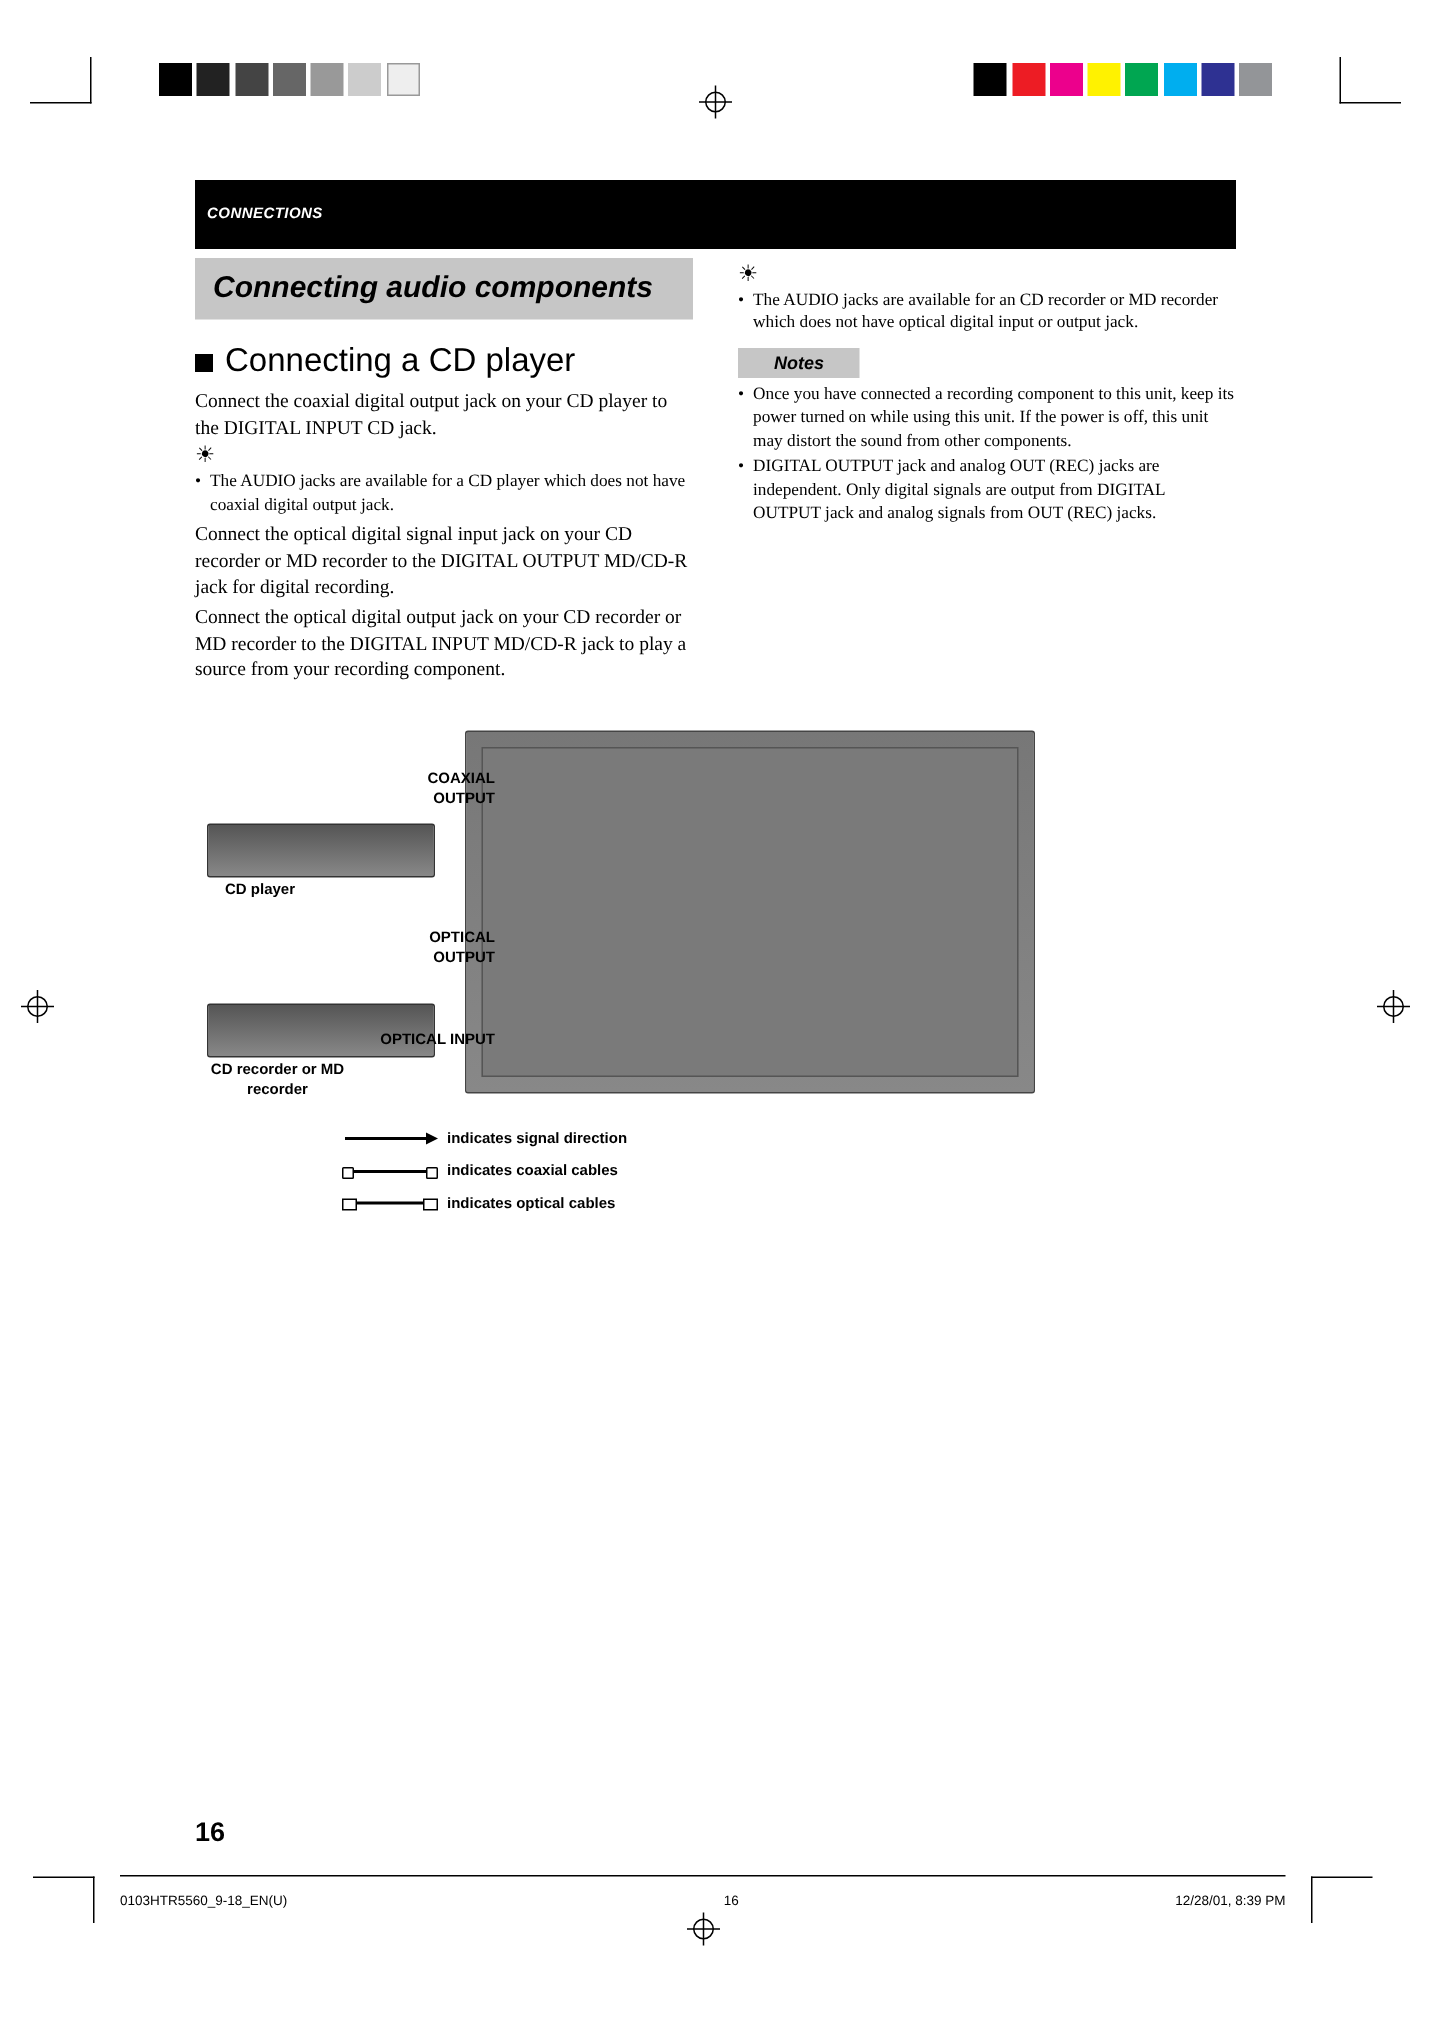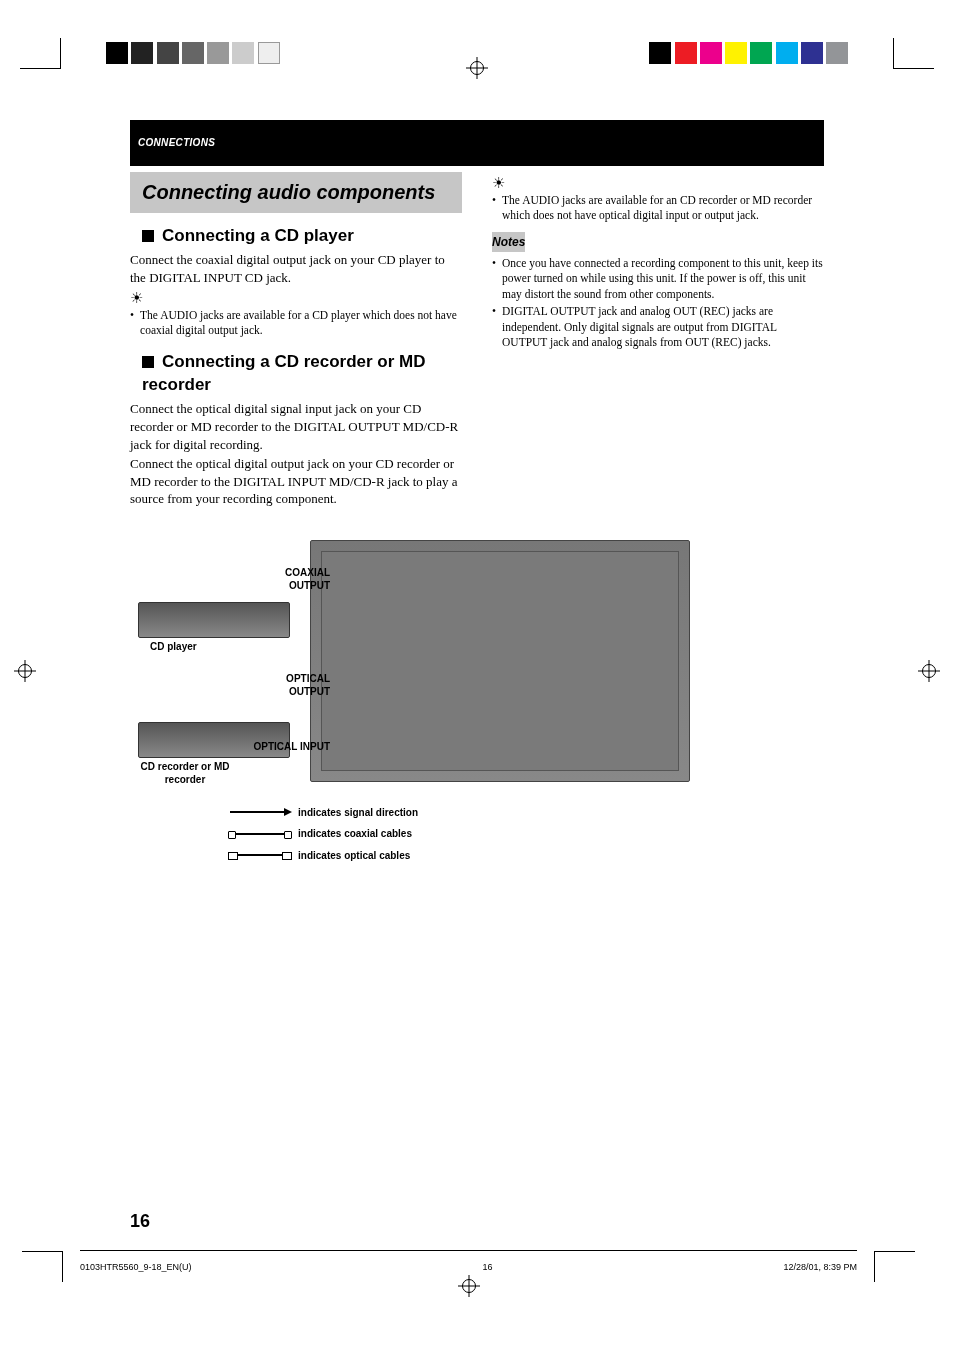--- a/index.html
+++ b/index.html
@@ -19,27 +19,27 @@
 .cross-mark::after{top:50%;left:0;height:1px;width:100%;transform:translateY(-50%)}
 .cross-mark .ring{position:absolute;left:50%;top:50%;width:12px;height:12px;border:1px solid #000;border-radius:50%;transform:translate(-50%,-50%)}
 .side-mark-left{position:absolute;left:14px;top:660px}
 .side-mark-right{position:absolute;right:14px;top:660px}
 
 .content{position:absolute;left:130px;right:130px;top:120px}
 .header-bar{background:#000;color:#fff;font-family:Helvetica,Arial,sans-serif;font-style:italic;font-weight:bold;font-size:10px;padding:16px 8px;letter-spacing:.3px}
 .cols{display:flex;gap:30px;margin-top:6px}
 .col{flex:1;min-width:0}
 .title-band{background:#c6c6c6;color:#000;font-family:Helvetica,Arial,sans-serif;font-style:italic;font-weight:bold;font-size:20px;padding:7px 12px}
-.h2{font-family:Helvetica,Arial,sans-serif;font-weight:bold;font-size:17px;margin:12px 0 4px 12px}
+.h2{font-family:Helvetica,Arial,sans-serif;font-weight:normal;font-size:22px;margin:12px 0 4px 0}
 .h2 .sq{display:inline-block;width:12px;height:12px;background:#000;vertical-align:baseline;margin-right:8px;position:relative;top:1px}
 .body{font-size:13px;margin:2px 0}
 .tip-icon{font-size:15px;line-height:1;margin:4px 0 2px 0}
 .bullet{display:flex;gap:6px;font-size:11.5px}
 .bullet .dot{flex:0 0 auto}
-.notes-chip{display:inline-block;background:#c6c6c6;color:#000;font-family:Helvetica,Arial,sans-serif;font-style:italic;font-weight:bold;font-size:12px;padding:2px 0;margin:8px 0 4px 0}
+.notes-chip{display:inline-block;background:#c6c6c6;color:#000;font-family:Helvetica,Arial,sans-serif;font-style:italic;font-weight:bold;font-size:12px;padding:2px 24px;margin:8px 0 4px 0}
 
 .figure{margin-top:30px;display:flex;justify-content:flex-start}
 .fig-box{width:560px}
 .panel{border:1px solid #444;background:linear-gradient(#777,#888);height:240px;position:relative;border-radius:2px;margin-left:180px}
 .panel::after{content:"";position:absolute;inset:10px;border:1px solid #555;background:#7a7a7a}
 .device{position:absolute;width:150px;height:34px;background:linear-gradient(#555,#888);border:1px solid #333;border-radius:2px}
 .cdp{left:8px;top:62px}
 .cdr{left:8px;top:182px}
 .dev-label{position:absolute;font-family:Helvetica,Arial,sans-serif;font-weight:bold;font-size:10px}
 .coax-lab{left:120px;top:26px;text-align:right;width:80px;color:#000}
@@ -117,21 +117,20 @@
         <div class="title-band">Connecting audio components</div>
 
         <div class="h2"><span class="sq"></span><span>Connecting a CD player</span></div>
         <p class="body">Connect the coaxial digital output jack on your CD player to the DIGITAL INPUT CD jack.</p>
         <div class="tip-icon">☀</div>
         <div class="bullet">
             <span class="dot">•</span>
             <span>The AUDIO jacks are available for a CD player which does not have coaxial digital output jack.</span>
           </div>
 
-        <div class="h2"><span class="sq"></span><span>Connecting a CD recorder or MD recorder</span></div>
         <p class="body">Connect the optical digital signal input jack on your CD recorder or MD recorder to the DIGITAL OUTPUT MD/CD-R jack for digital recording.</p>
         <p class="body">Connect the optical digital output jack on your CD recorder or MD recorder to the DIGITAL INPUT MD/CD-R jack to play a source from your recording component.</p>
       </div>
 
       <div class="col">
         <div class="tip-icon" style="margin-top:4px">☀</div>
         <div class="bullet">
             <span class="dot">•</span>
             <span>The AUDIO jacks are available for an CD recorder or MD recorder which does not have optical digital input or output jack.</span>
           </div>

